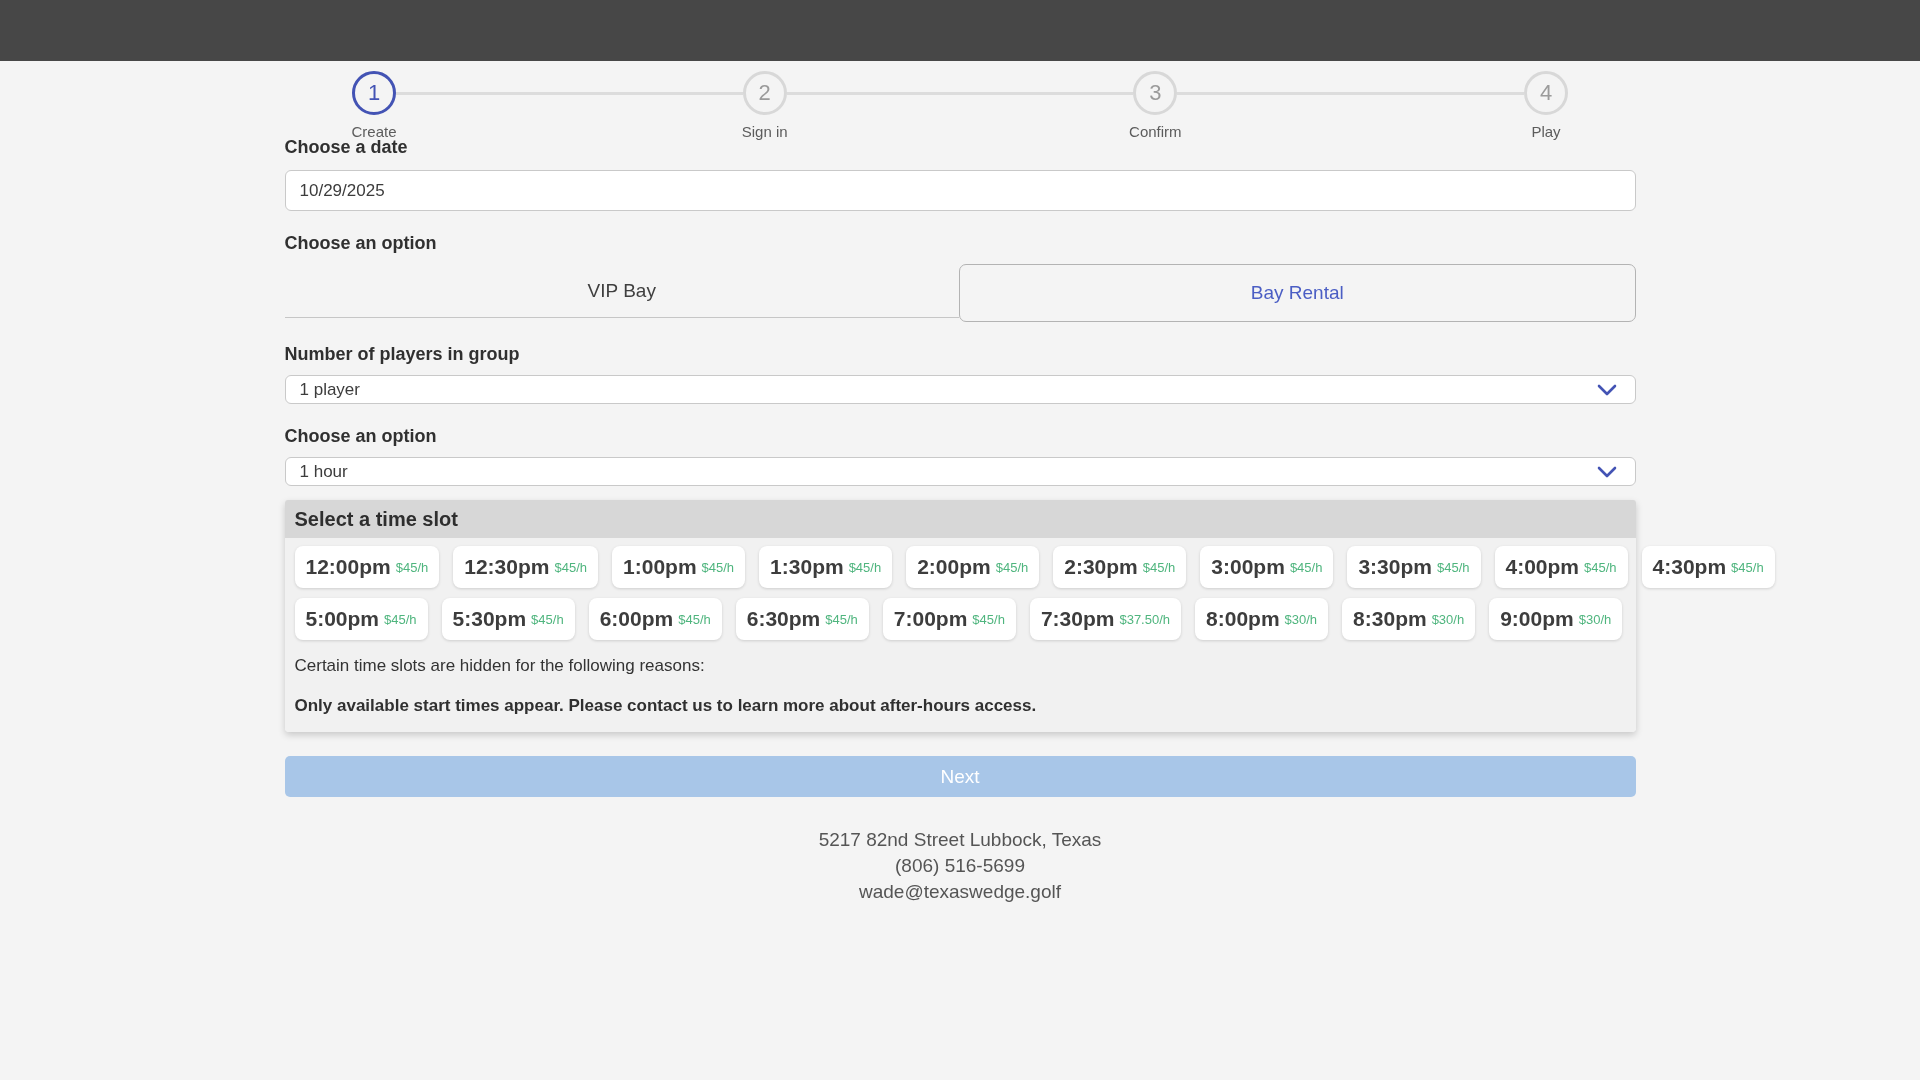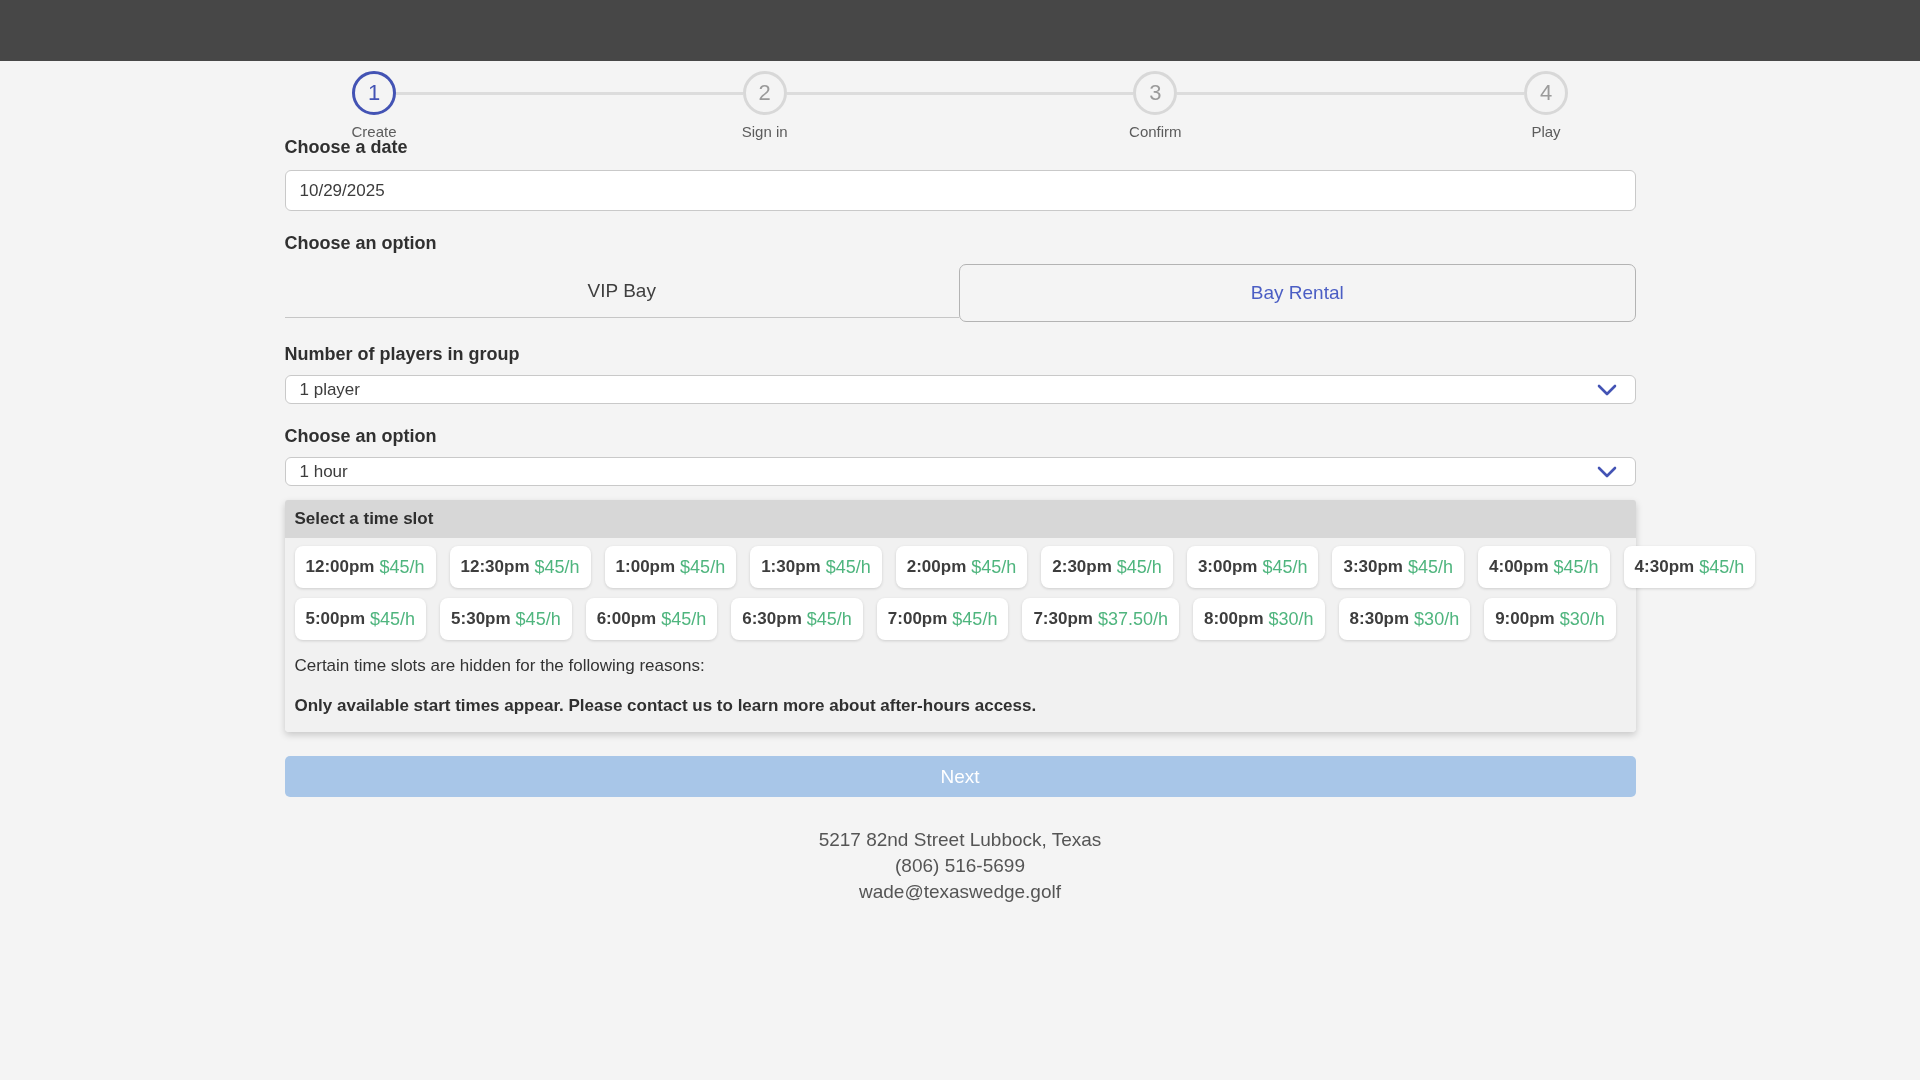--- a/index.html
+++ b/index.html
@@ -64,34 +64,34 @@
   }
   .chev { width: 20px; height: 12px; flex: none; }
 
   
   .slot-section {
     margin-top: 14px; border-radius: 3px 3px 4px 4px;
     box-shadow: 0 3px 7px rgba(0,0,0,0.18);
   }
   .slot-header {
     height: 38px; line-height: 38px; padding: 0 10px;
-    background: #d7d7d7; font-size: 17px; font-weight: bold; color: #2e2e2e;
+    background: #d7d7d7; font-size: 20px; font-weight: bold; color: #2e2e2e;
     border-radius: 3px 3px 0 0;
   }
   .slot-body { background: #f1f1f1; padding: 8px 10px 16px; border-radius: 0 0 4px 4px; }
   .slot-row { display: flex; gap: 14px; }
   .slot-row:first-child { justify-content: space-between; }
   .slot-row + .slot-row { margin-top: 10px; }
   .slot {
     background: #fff; border-radius: 8px; box-shadow: 0 1px 3px rgba(0,0,0,0.15);
     height: 42px; display: inline-flex; align-items: center;
     padding: 0 11px; gap: 5px; cursor: pointer; flex: none;
   }
-  .slot-time { font-weight: bold; font-size: 17px; color: #3d3d3d; }
-  .slot-price { font-size: 18px; color: #4fb57e; }
+  .slot-time { font-weight: bold; font-size: 21px; color: #3d3d3d; }
+  .slot-price { font-size: 13px; color: #4fb57e; }
   .slot-note { margin: 16px 0 0; font-size: 17px; color: #333; }
   .slot-note-bold { margin: 20px 0 0; font-size: 17px; font-weight: bold; color: #303030; }
 
   
   .next-btn {
     display: block; width: 100%; height: 41px; margin-top: 24px;
     background: #a8c6e8; border: none; border-radius: 5px;
     color: #ffffff; font-size: 19px; font-family: inherit; cursor: default;
   }
   .footer { margin-top: 30px; text-align: center; font-size: 19px; color: #555; line-height: 26px; }

